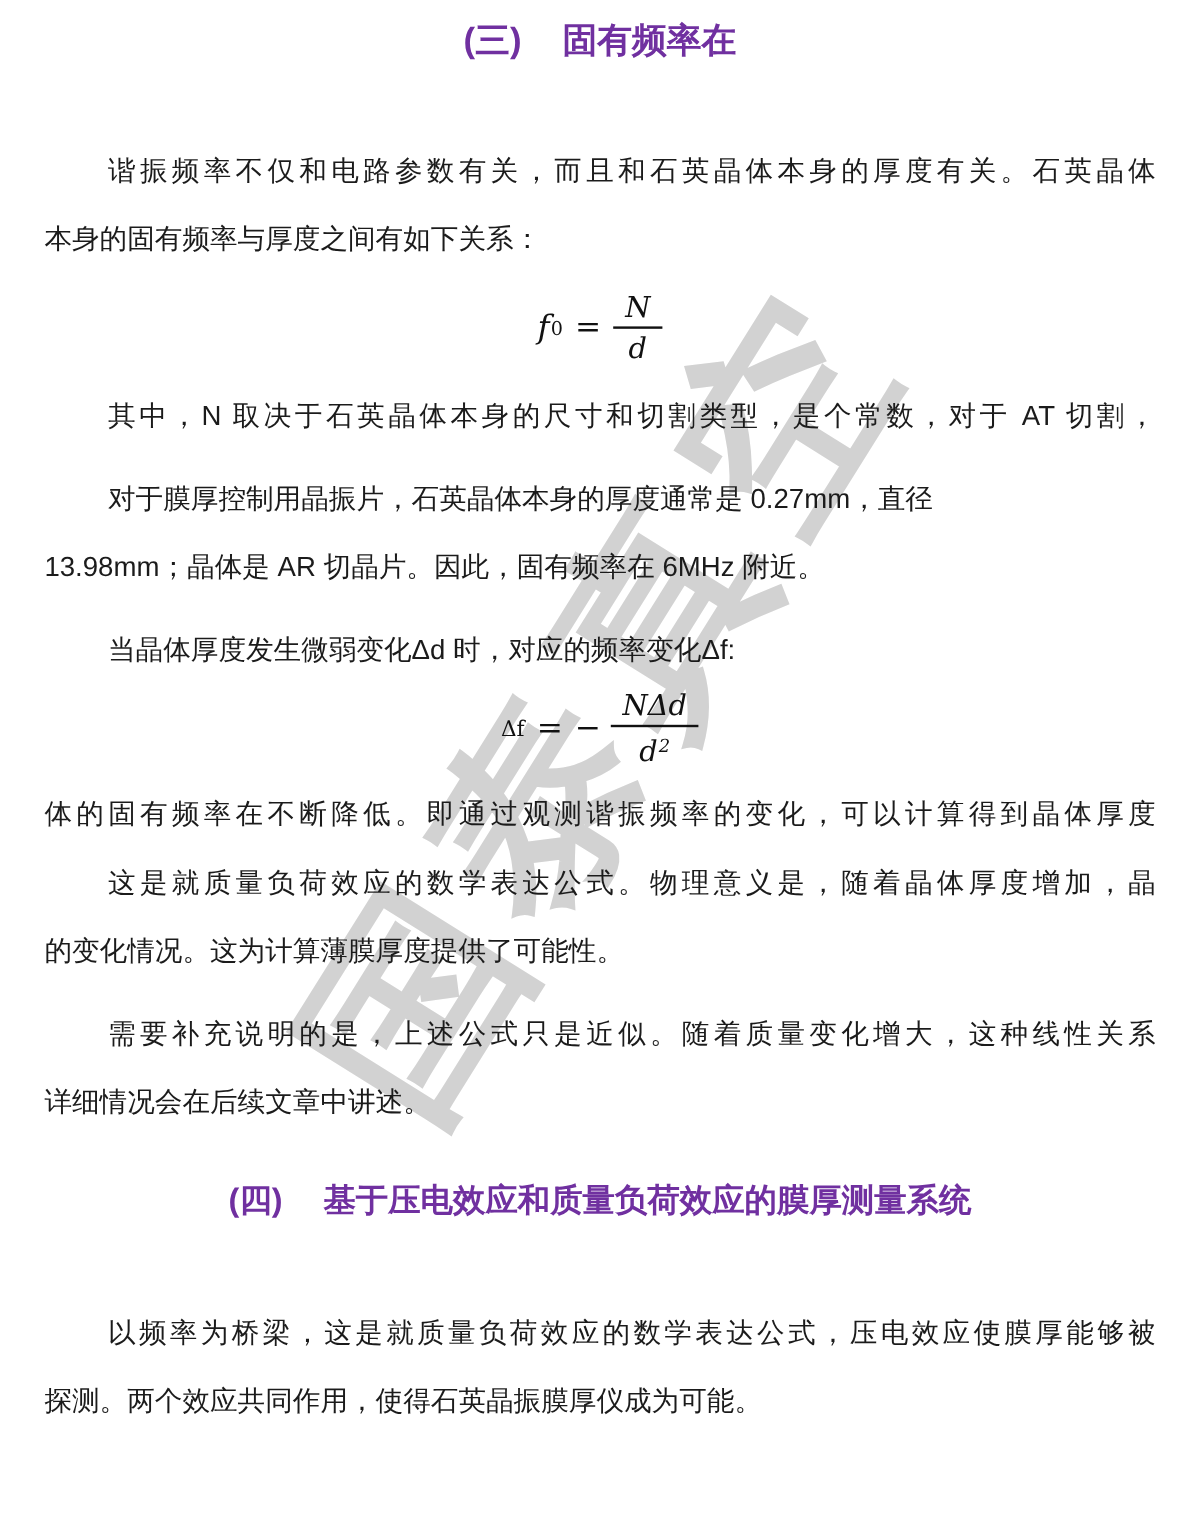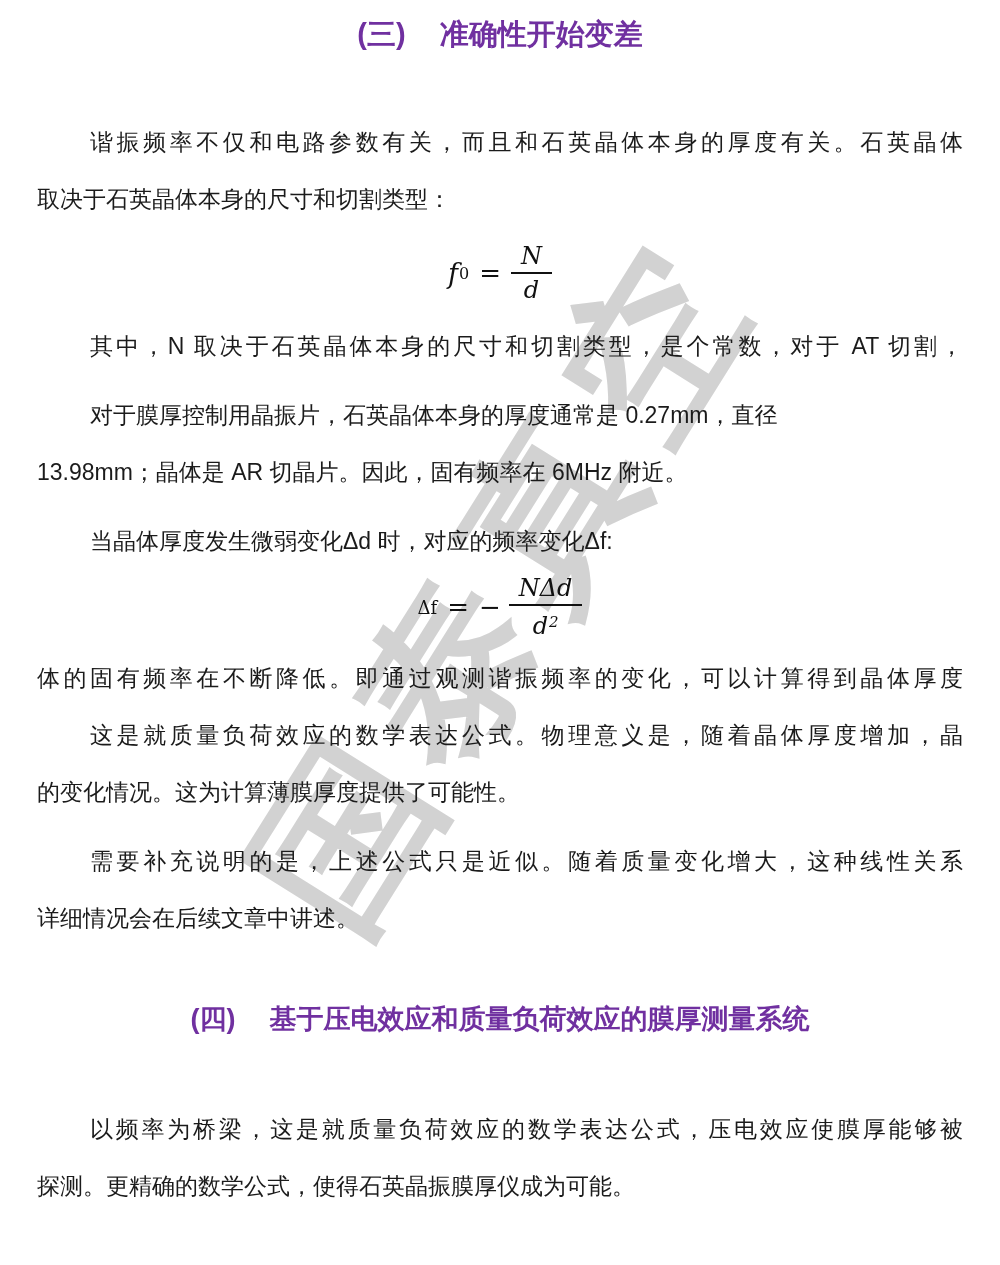--- a/index.html
+++ b/index.html
@@ -41,21 +41,21 @@
     z-index:1;
     padding:0 25px;
   }
   .sec{
     margin:0;
     text-align:center;
     color:var(--heading);
     font-weight:700;
   }
   .sec3{padding-top:14px;font-size:29px;line-height:40px;}
-  .sec4{margin-top:52px;font-size:27px;line-height:40px;}
+  .sec4{margin-top:33px;font-size:27px;line-height:40px;}
   .sec .sec-title{margin-left:34px;}
   .para{margin:12px;}
   .mt-p1{margin-top:60px;}
   .mt-p7{margin-top:62px;}
   .line{
     font-size:23px;
     line-height:57px;
     color:var(--body);
     font-weight:500;
   }
@@ -89,25 +89,25 @@
 </style>
 </head>
 <body>
 
 <div class="page">
 
   <div class="watermark">国泰真空</div>
 
   <div class="content">
 
-    <h2 class="sec sec3"><span>(三)</span><span class="sec-title">准确性开始变差</span></h2>
+    <h2 class="sec sec3"><span>(三)</span><span class="sec-title">固有频率在</span></h2>
 
     <div class="para mt-p1">
       <div class="line indent just">谐振频率不仅和电路参数有关，而且和石英晶体本身的厚度有关。石英晶体</div>
-      <div class="line">取决于石英晶体本身的尺寸和切割类型：</div>
+      <div class="line">本身的固有频率与厚度之间有如下关系：</div>
     </div>
 
     <div class="formula formula-f0">
       <span class="fsym">f</span>
         <span class="fsub">0</span>
         <span class="feq">=</span>
         <span class="frac">
           <span class="num">N</span>
           <span class="den">d</span>
         </span>
@@ -144,17 +144,17 @@
 
     <div class="para">
       <div class="line indent just">需要补充说明的是，上述公式只是近似。随着质量变化增大，这种线性关系</div>
       <div class="line">详细情况会在后续文章中讲述。</div>
     </div>
 
     <h2 class="sec sec4"><span>(四)</span><span class="sec-title">基于压电效应和质量负荷效应的膜厚测量系统</span></h2>
 
     <div class="para mt-p7">
       <div class="line indent just">以频率为桥梁，这是就质量负荷效应的数学表达公式，压电效应使膜厚能够被</div>
-      <div class="line">探测。更精确的数学公式，使得石英晶振膜厚仪成为可能。</div>
+      <div class="line">探测。两个效应共同作用，使得石英晶振膜厚仪成为可能。</div>
     </div>
 
   </div>
 </div>
 
 </body></html>

